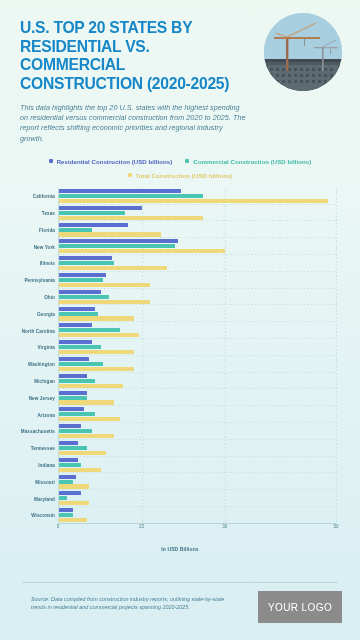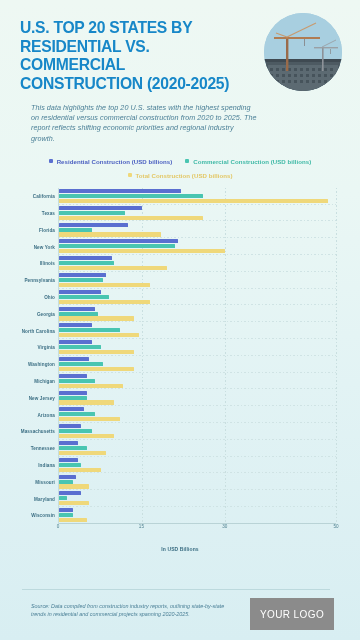--- a/index.html
+++ b/index.html
@@ -24,21 +24,20 @@
     transform-origin:left top;
   }
   .subtitle {
     margin-top:11px;
     width:228px;
     font-size:7.2px;
     line-height:10.2px;
     font-style:italic;
     color:#4a7f96;
     letter-spacing:0.05px;
-    margin-left:11px;
   }
   .hero {
     position:absolute;
     top:13px; right:18px;
     width:78px; height:78px;
     border-radius:50%;
     overflow:hidden;
     background:#9cc7dc;
   }
   .hero svg { display:block; }
@@ -75,21 +74,21 @@
 
   .xticks { position:absolute; left:44px; right:10px; bottom:4px; height:12px; }
   .xtick { position:absolute; top:0; font-size:4.6px; color:#4d7f8e;
     transform:translateX(-50%); white-space:nowrap; }
   .xaxis-title {
     position:absolute; left:0; right:0; bottom:-12px;
     text-align:center; font-size:5px; font-weight:bold; color:#3c6f84;
     letter-spacing:0.1px;
   }
 
-  .footer { position:absolute; left:0; right:8px; bottom:0; height:51px; }
+  .footer { position:absolute; left:0; right:0; bottom:0; height:58px; }
   .footer-sep { position:absolute; left:22px; right:22px; top:0; height:1px; background:#bcd9dd; }
   .source {
     position:absolute; left:31px; top:13px; width:200px;
     font-size:5.4px; line-height:8.2px; font-style:italic; color:#4a7f96;
   }
   .logo {
     position:absolute; right:18px; top:9px;
     width:84px; height:32px; background:#8b8b8b;
     display:flex; align-items:center; justify-content:center;
   }

